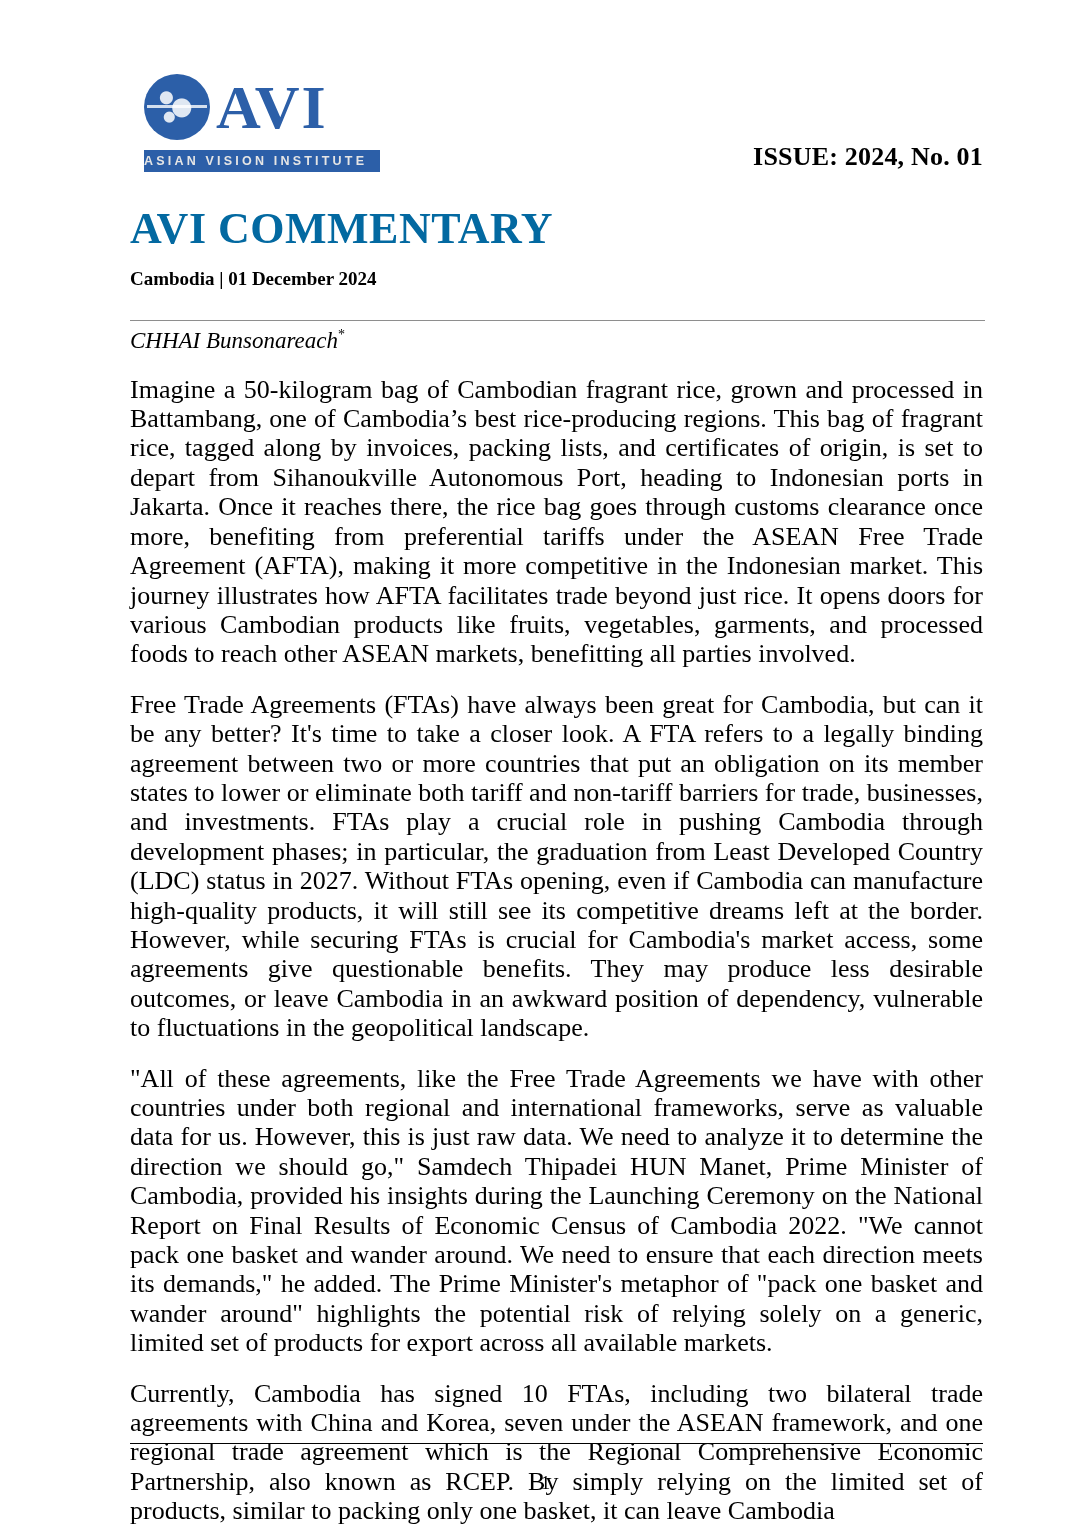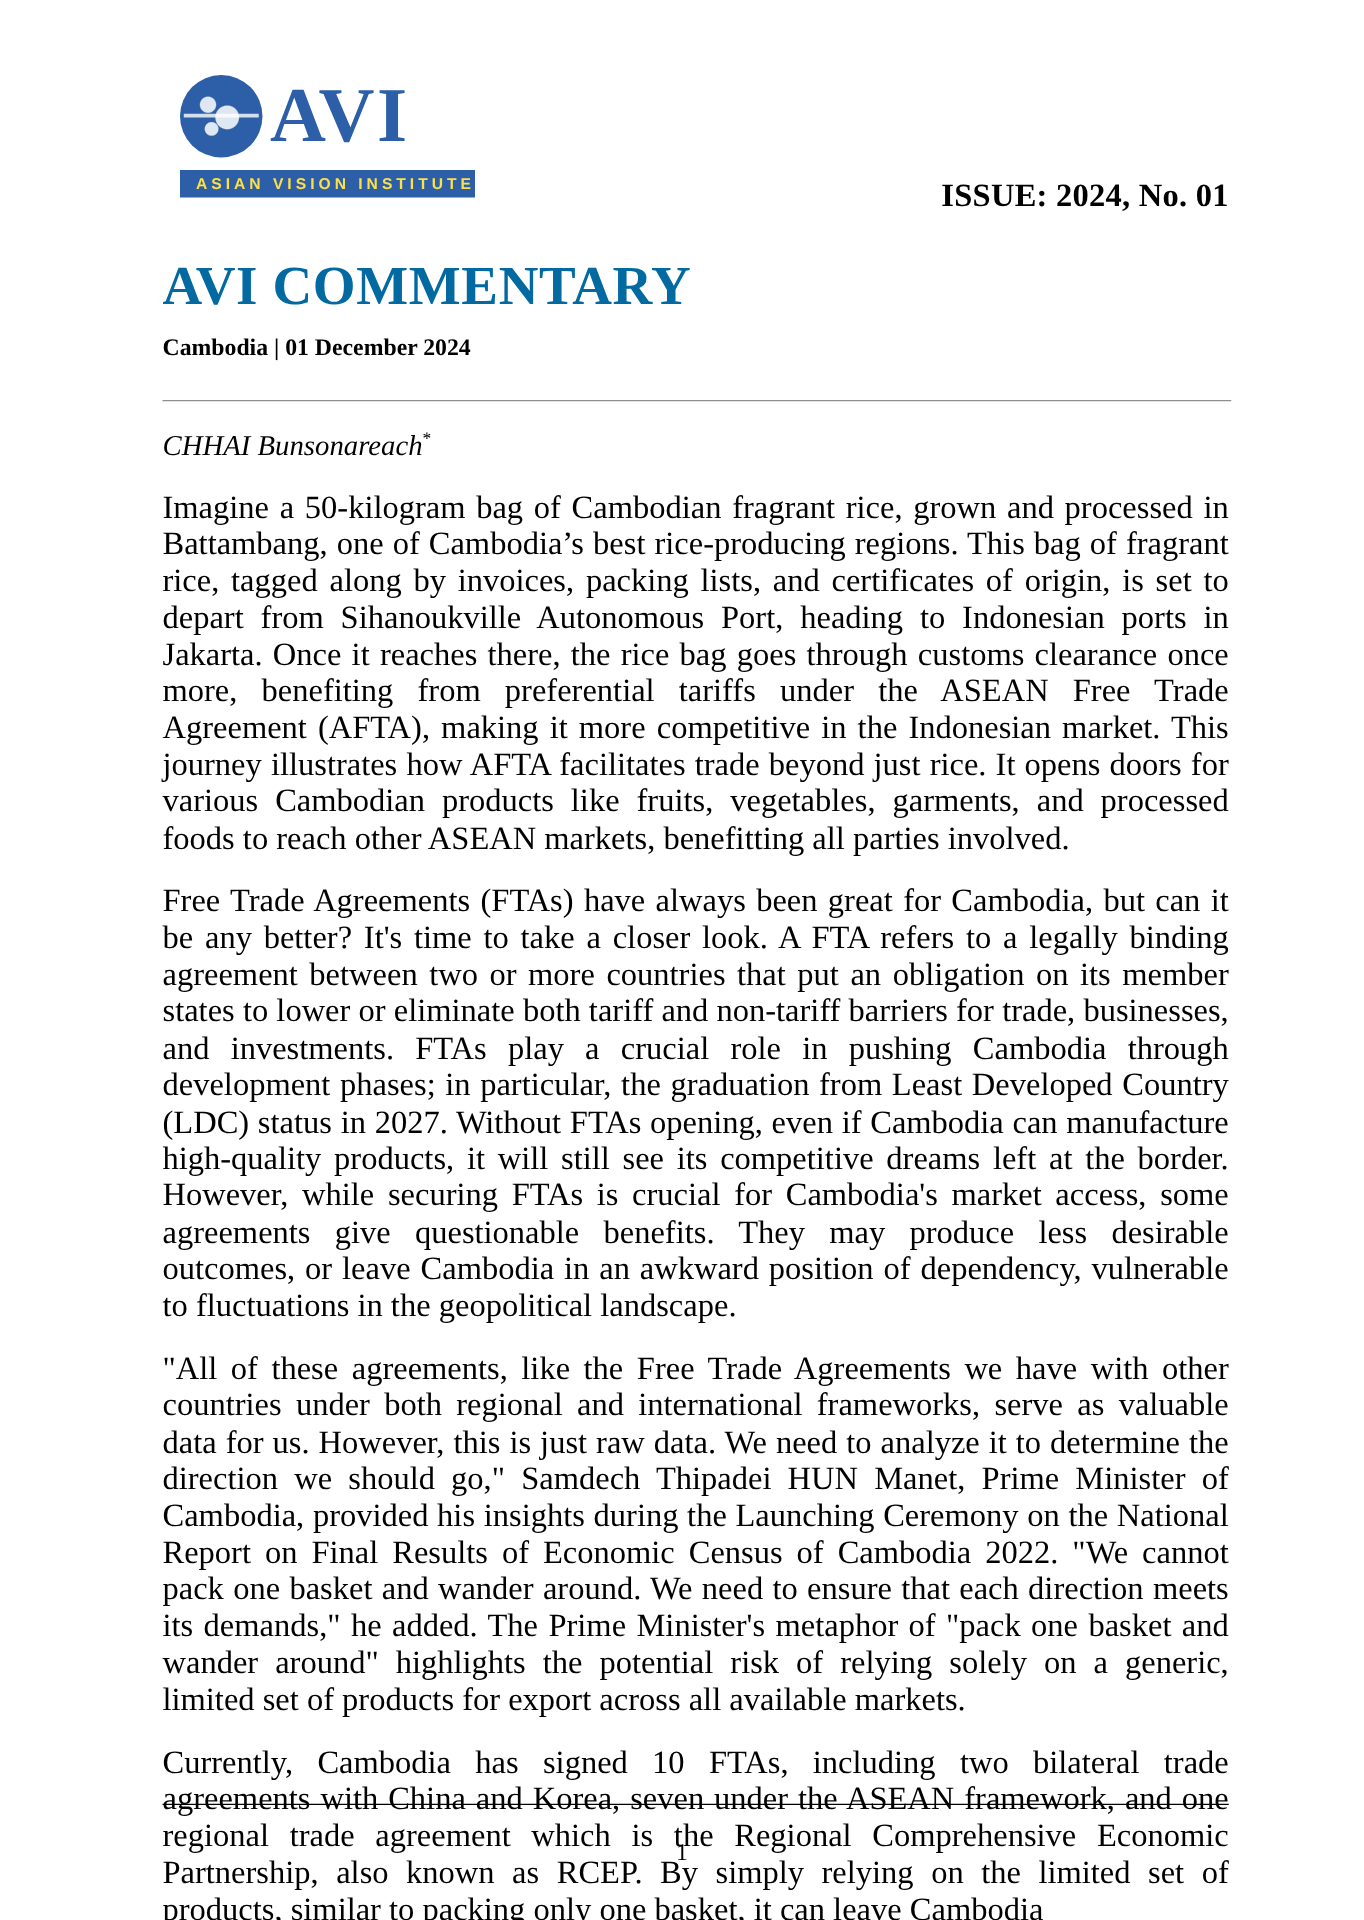--- a/index.html
+++ b/index.html
@@ -23,21 +23,21 @@
     padding: 44px 108px 0 130px;
   }
   
   .masthead {
     position: relative;
     height: 120px;
   }
   .logo {
     position: absolute;
     left: 14px;
-    top: 10px;
+    top: 24px;
     width: 250px;
     height: 108px;
   }
   .logo-row {
     display: flex;
     align-items: center;
     height: 78px;
   }
   .globe {
     width: 66px;
@@ -72,25 +72,25 @@
     font-family: "Liberation Serif", serif;
     font-weight: bold;
     font-size: 62px;
     letter-spacing: 2px;
     color: #2c5fa8;
     line-height: 64px;
   }
   .logo-bar {
     margin-top: 4px;
     background: #2c5fa8;
-    color: #fde047;
+    color: #e5e5e5;
     font-family: "Liberation Sans", sans-serif;
     font-size: 12.5px;
     letter-spacing: 3.2px;
-    text-align: right;
+    text-align: left;
     padding: 4px 0 4px 0;
     width: 236px;
     font-weight: bold;
   }
   .issue {
     position: absolute;
     right: 0;
     top: 66px;
     font-size: 26px;
     font-weight: bold;
@@ -117,21 +117,21 @@
   }
   
   .article-title {
     margin-top: 26px;
     font-size: 29px;
     font-weight: bold;
     line-height: 38px;
     letter-spacing: .1px;
   }
   .author {
-    margin-top: 23px;
+    margin-top: 6px;
     font-size: 23px;
     font-style: italic;
   }
   .author sup {
     font-size: 14px;
     font-style: normal;
     vertical-align: super;
   }
   p.body {
     margin: 21px 0 0 0;

